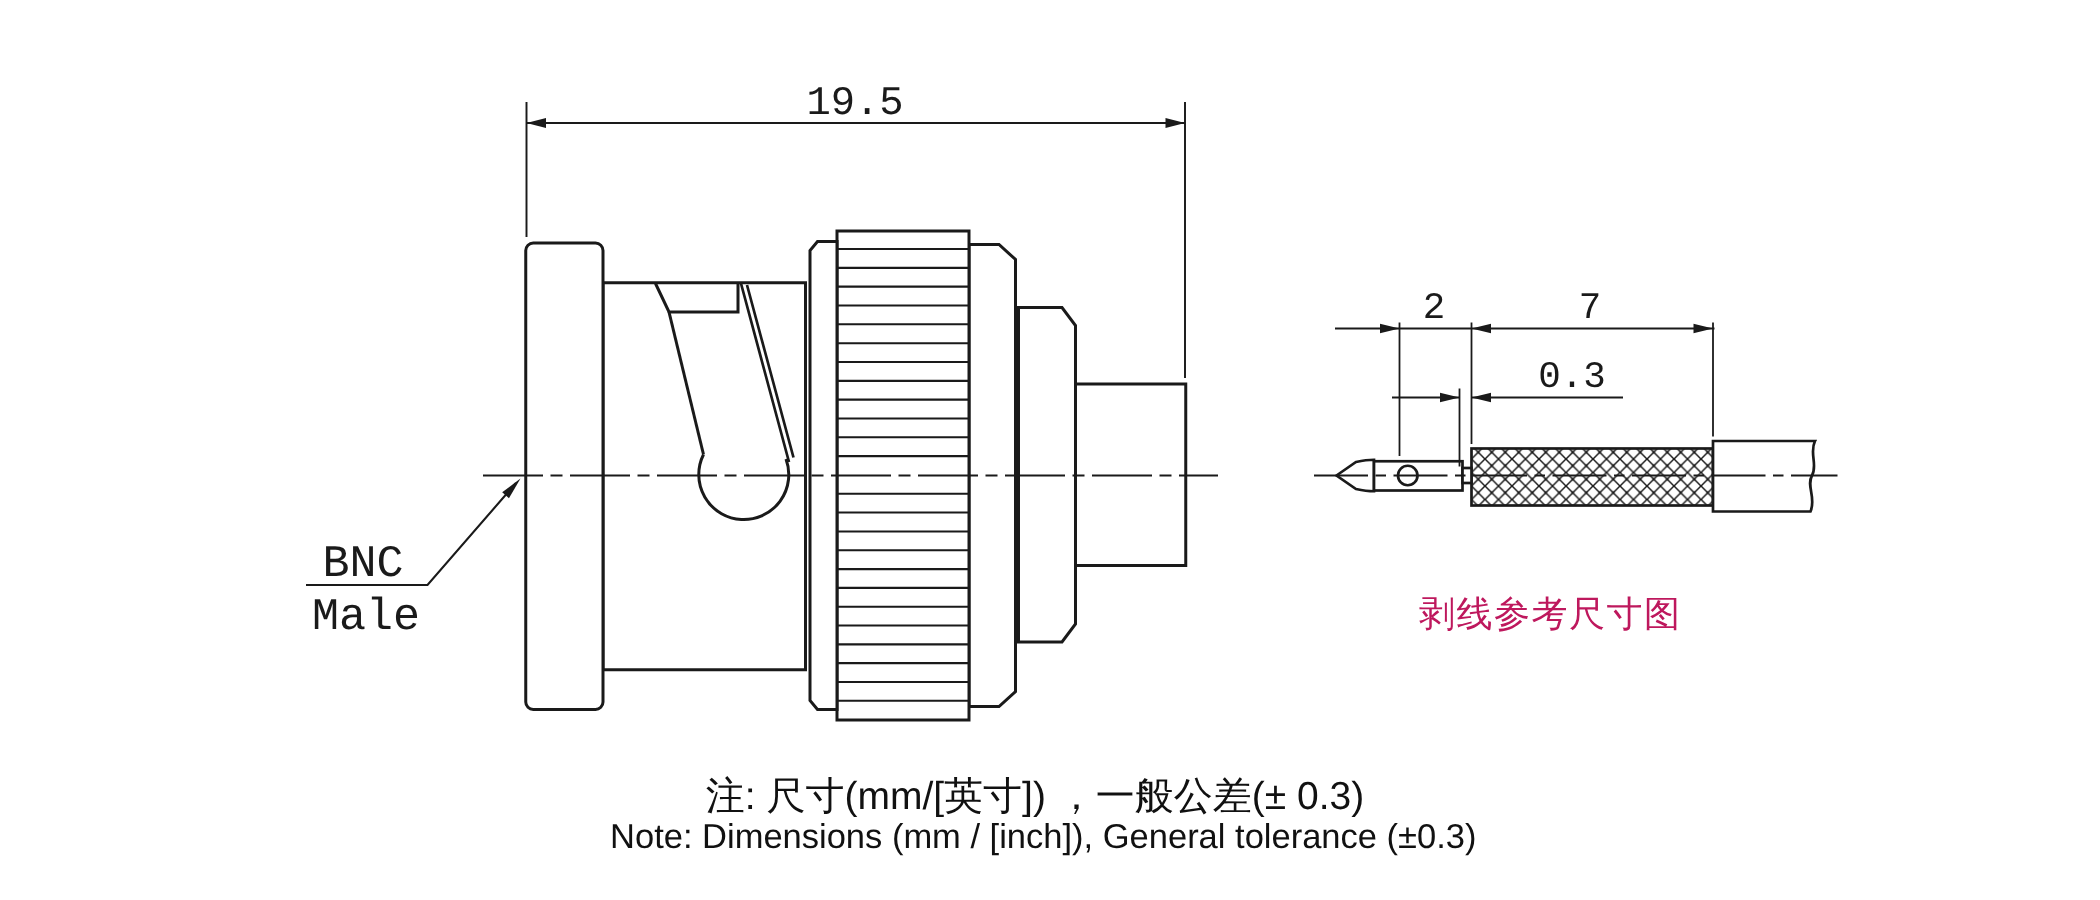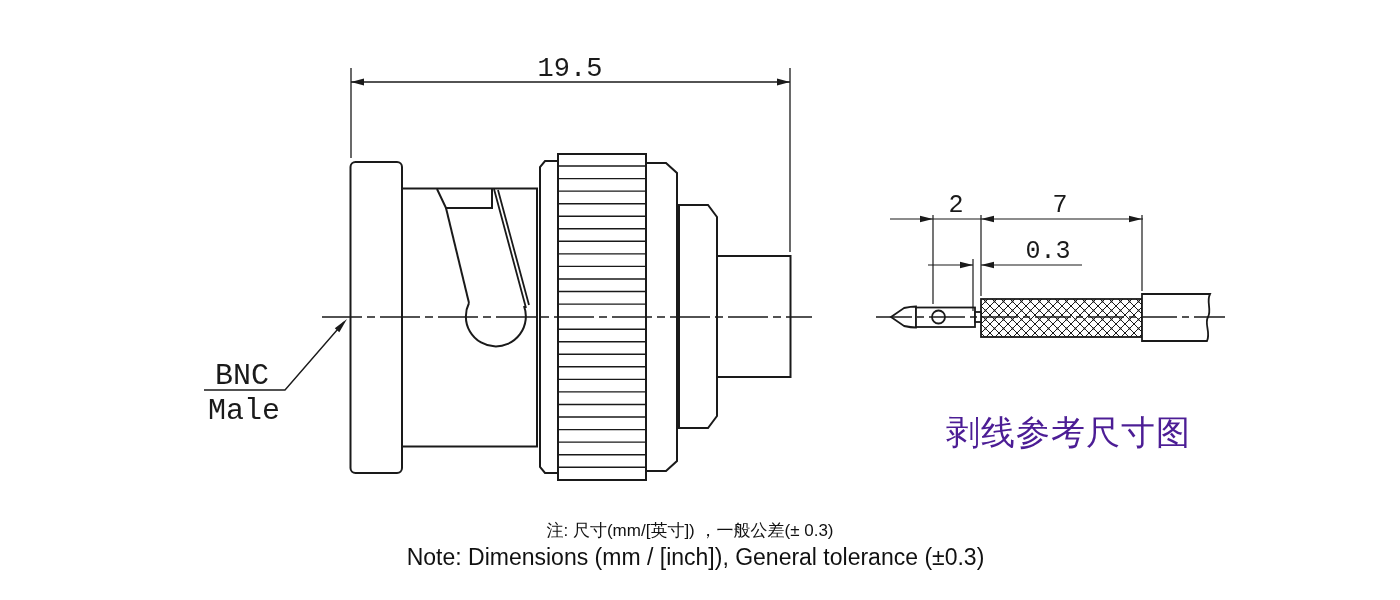--- a/index.html
+++ b/index.html
@@ -11,29 +11,28 @@
   }
   .stage{position:absolute;left:0;top:0;width:1400px;height:600px;}
   svg{display:block;}
   svg text{fill:#1a1a1a;}
   .cad-text{
     font-family:"Liberation Mono","DejaVu Sans Mono",monospace;
   }
   .caption-zh{
     position:absolute;left:946px;top:392px;width:260px;
     font-family:"Liberation Serif","DejaVu Serif",serif;
-    font-size:34px;line-height:36px;letter-spacing:1px;color:#4c1d95;
+    font-size:24px;line-height:36px;letter-spacing:1px;color:#be185d;
     white-space:nowrap;
-    margin-top:23px;
   }
   .notes{
     position:absolute;left:0;top:517px;width:1360px;text-align:center;
     color:#111111;
   }
-  .notes .zh{font-size:17px;line-height:27px;padding-left:20px;}
+  .notes .zh{font-size:26px;line-height:27px;padding-left:20px;}
   .notes .en{font-size:23px;line-height:26px;padding-left:31px;}
 </style>
 </head>
 <body>
 
 <div class="stage">
 <svg width="1400" height="600" viewBox="0 0 1400 600">
   <defs>
     <pattern id="braid" width="9" height="9" patternUnits="userSpaceOnUse">
       <rect width="9" height="9" fill="#ffffff"></rect>

